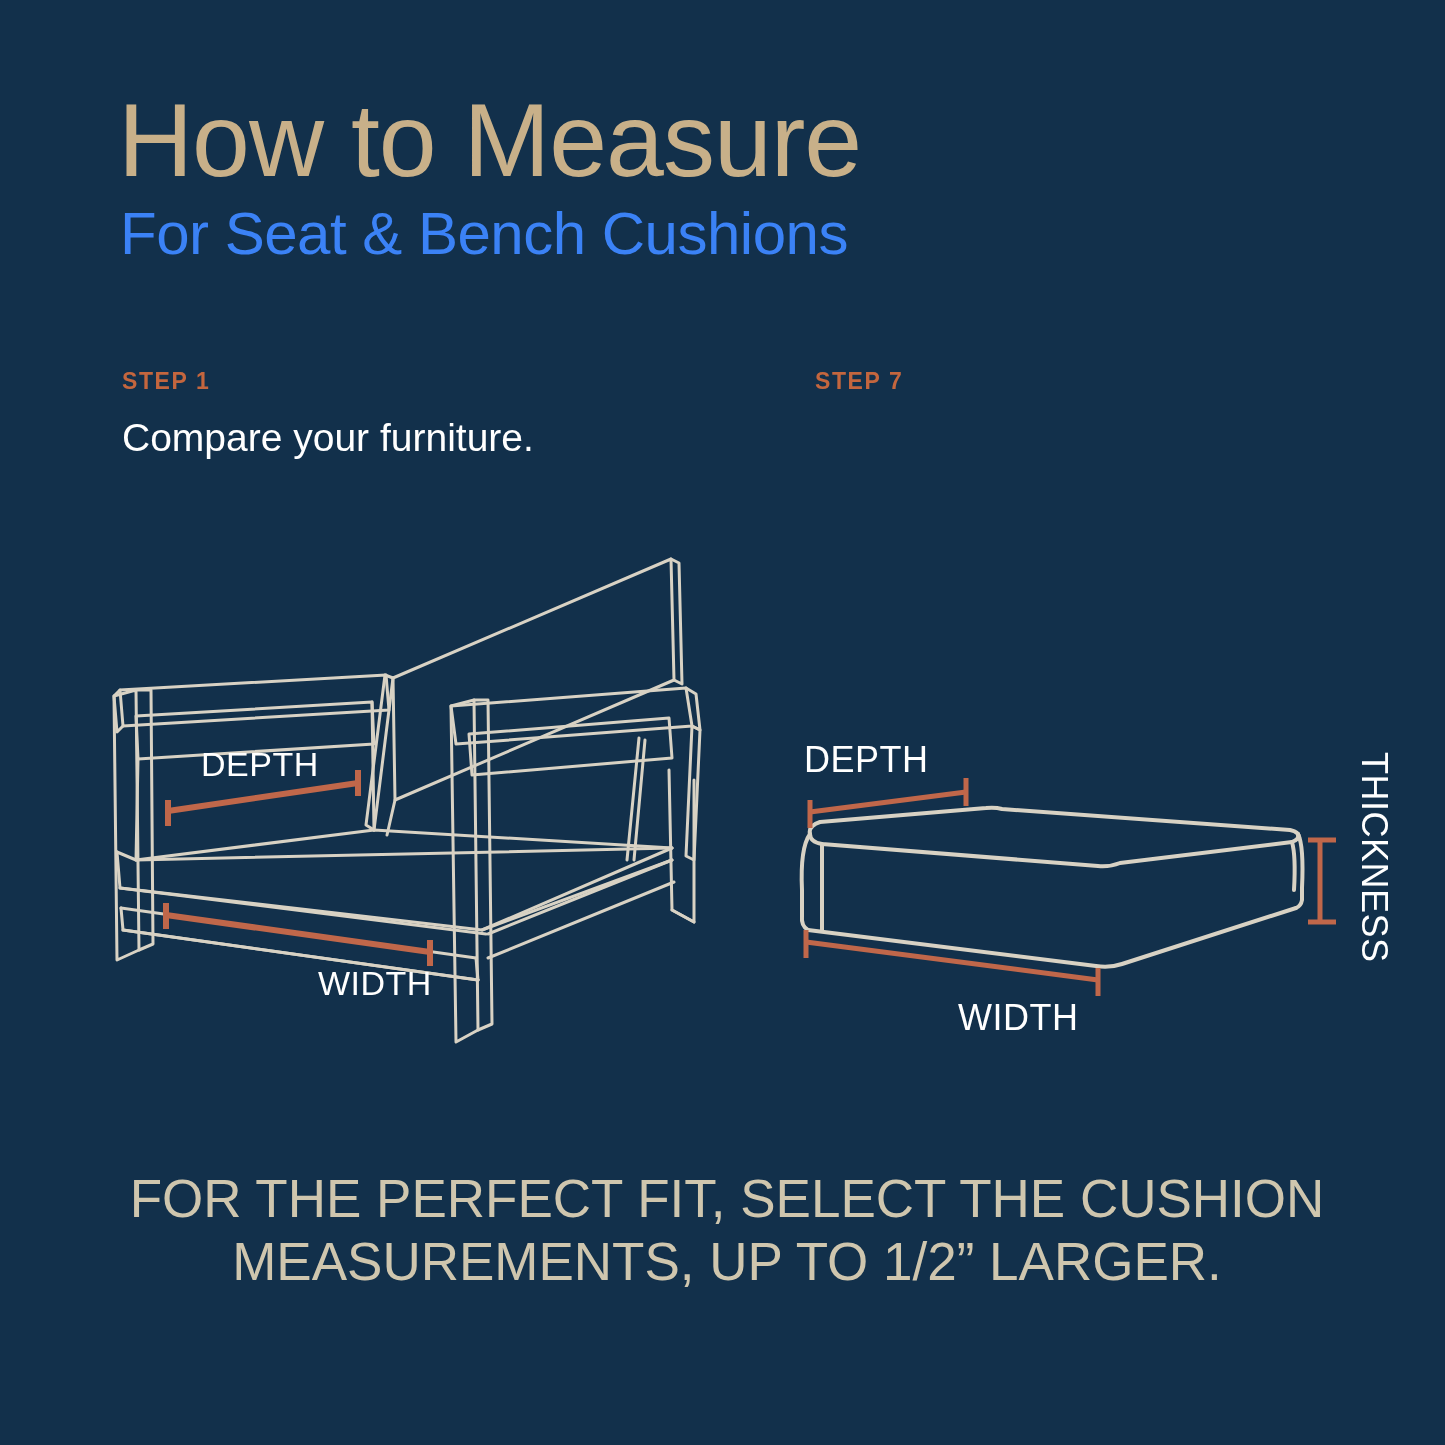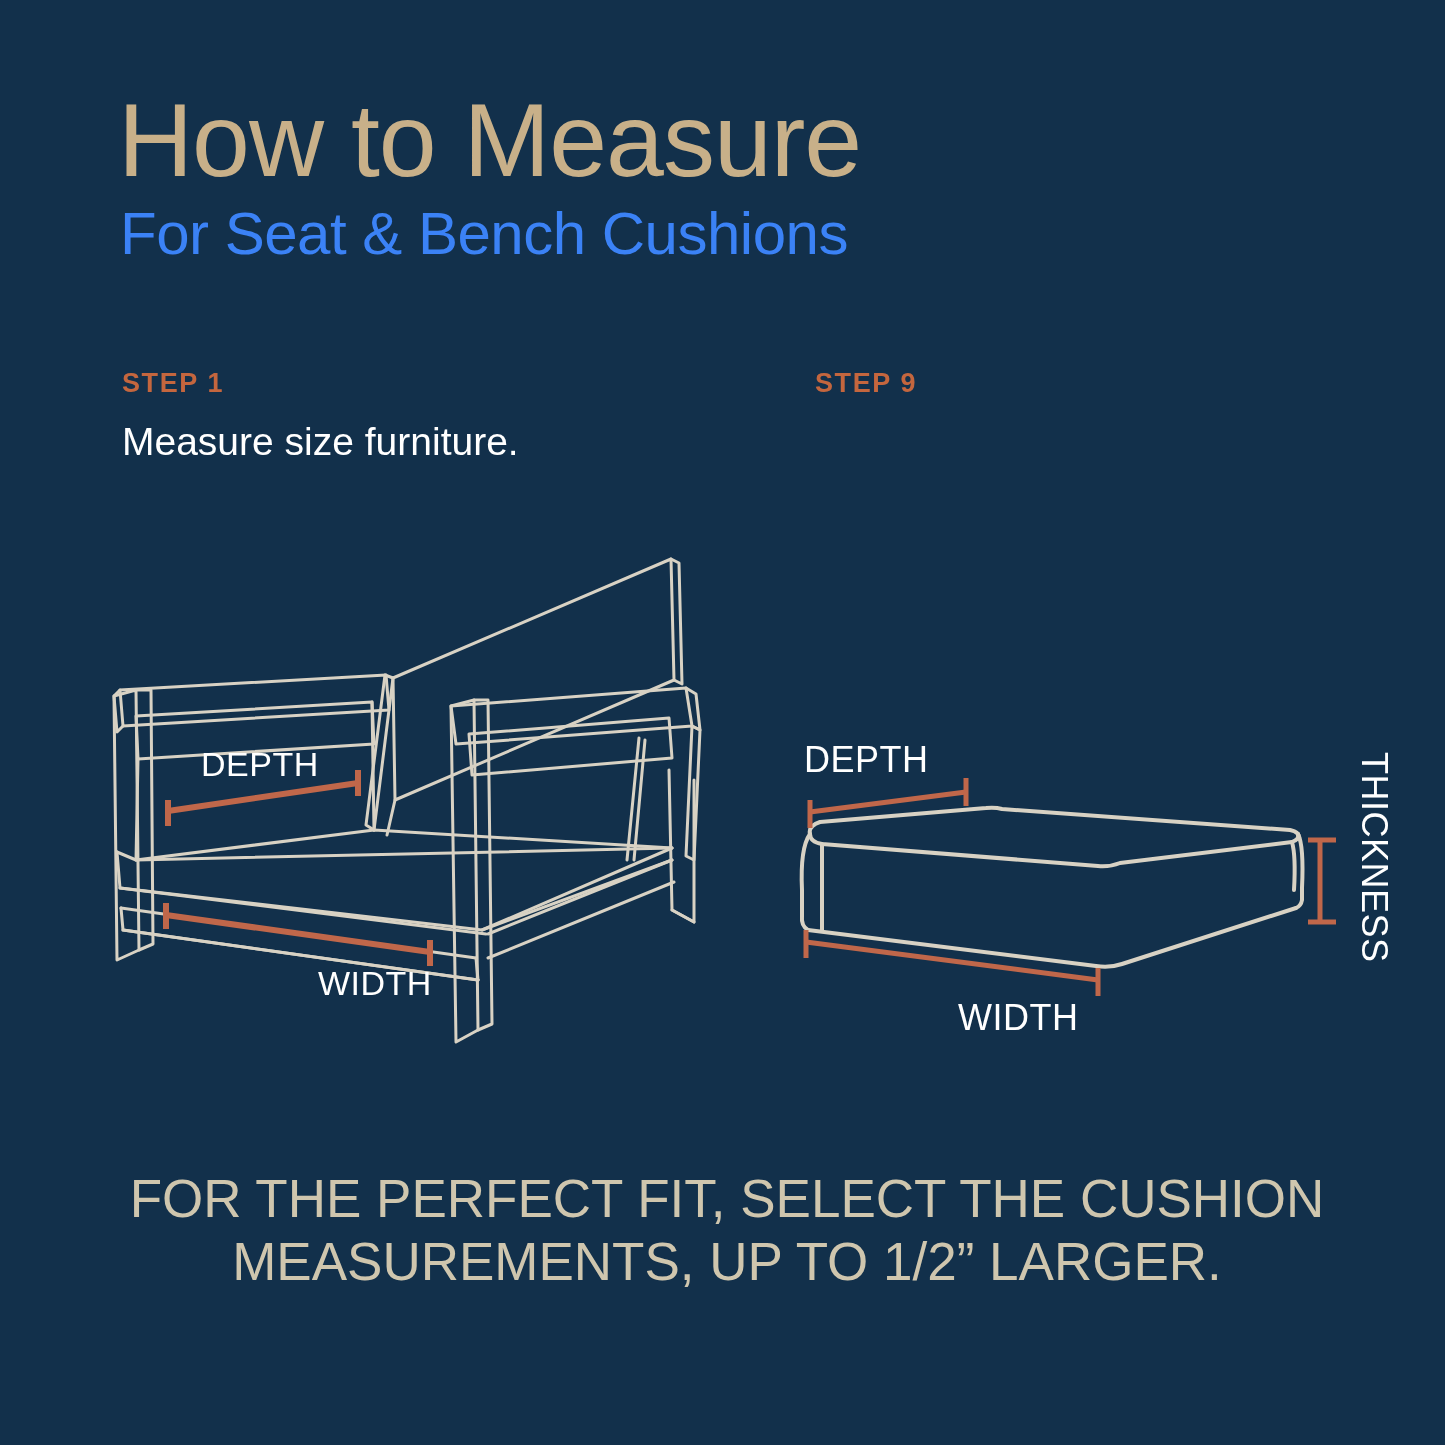--- a/index.html
+++ b/index.html
@@ -35,21 +35,21 @@
     color:#3b82f6;
     letter-spacing:-0.5px;
     white-space:nowrap;
   }
 
   
   .step { position:absolute; }
   .step-1 { left:122px; top:368px; width:620px; }
   .step-2 { left:815px; top:368px; width:560px; }
   .step-kicker {
-    font-size:27px;
+    font-size:23px;
     font-weight:bold;
     color:#c4663e;
     letter-spacing:1.6px;
     margin-bottom:18px;
   }
   .step-body {
     font-size:39px;
     line-height:1.27;
     color:#ffffff;
     font-weight:400;
@@ -85,25 +85,25 @@
 </head>
 <body>
 
 <div id="page">
 
   <h1 class="title">How to Measure</h1>
   <h2 class="subtitle">For Seat &amp; Bench Cushions</h2>
 
   <div class="step step-1">
     <div class="step-kicker">STEP 1</div>
-    <div class="step-body">Measure size furniture.</div>
+    <div class="step-body">Compare your furniture.</div>
   </div>
 
   <div class="step step-2">
-    <div class="step-kicker">STEP 9</div>
+    <div class="step-kicker">STEP 7</div>
   </div>
 
   <div class="diagram chair-wrap">
     <svg width="640" height="580" viewBox="0 0 640 580">
       <g fill="none" stroke="#d8d2c4" stroke-width="3" stroke-linejoin="round" stroke-linecap="round">
 
         <g>
           <path d="M297,148 L575,29 L578,150 L299,270 Z"></path>
           <path d="M575,29 L583,33 L586,154 L578,150"></path>
           <path d="M299,270 L291,305"></path>

